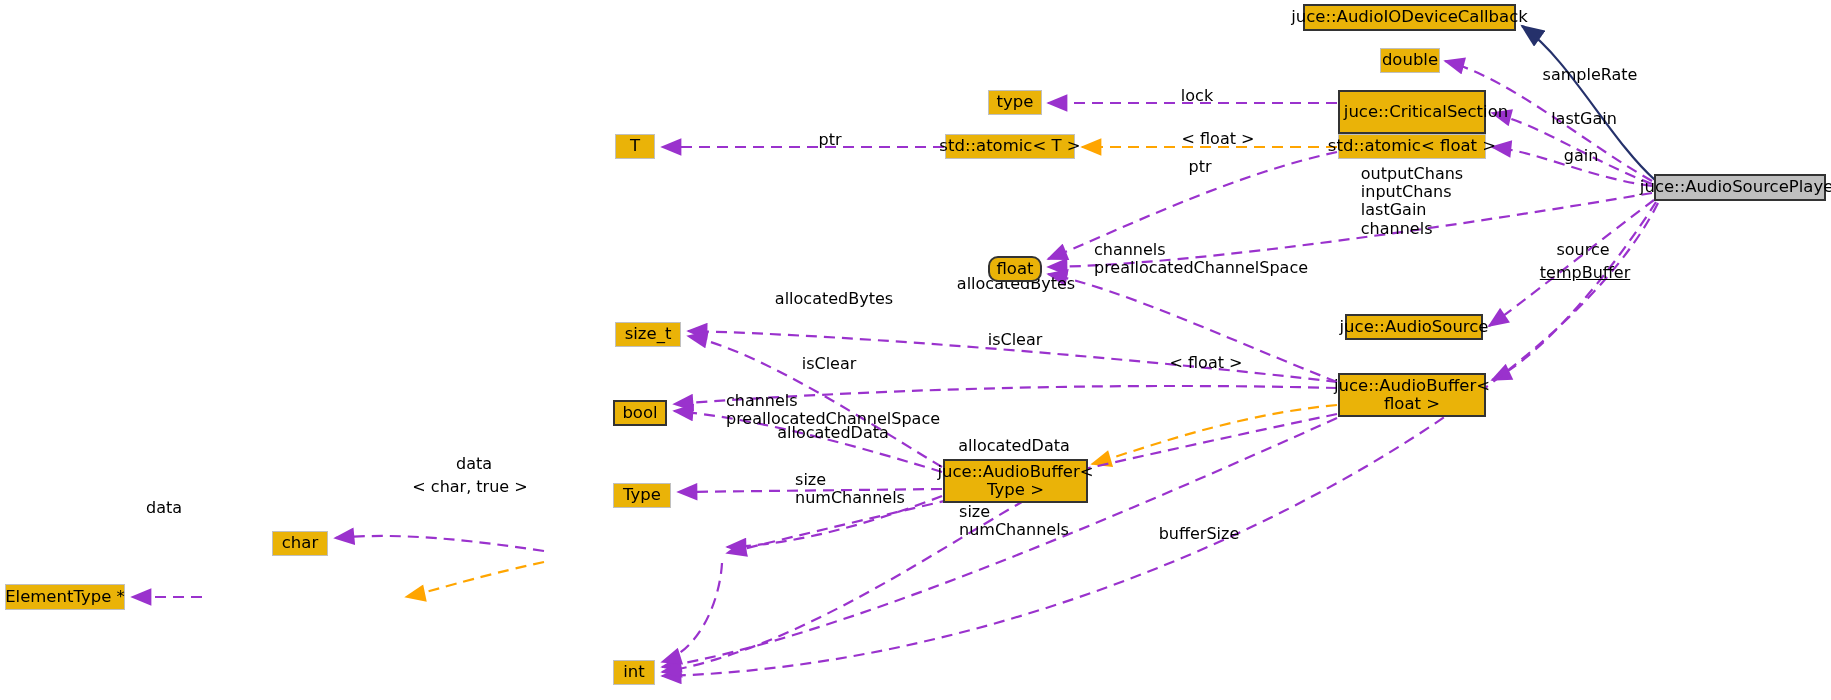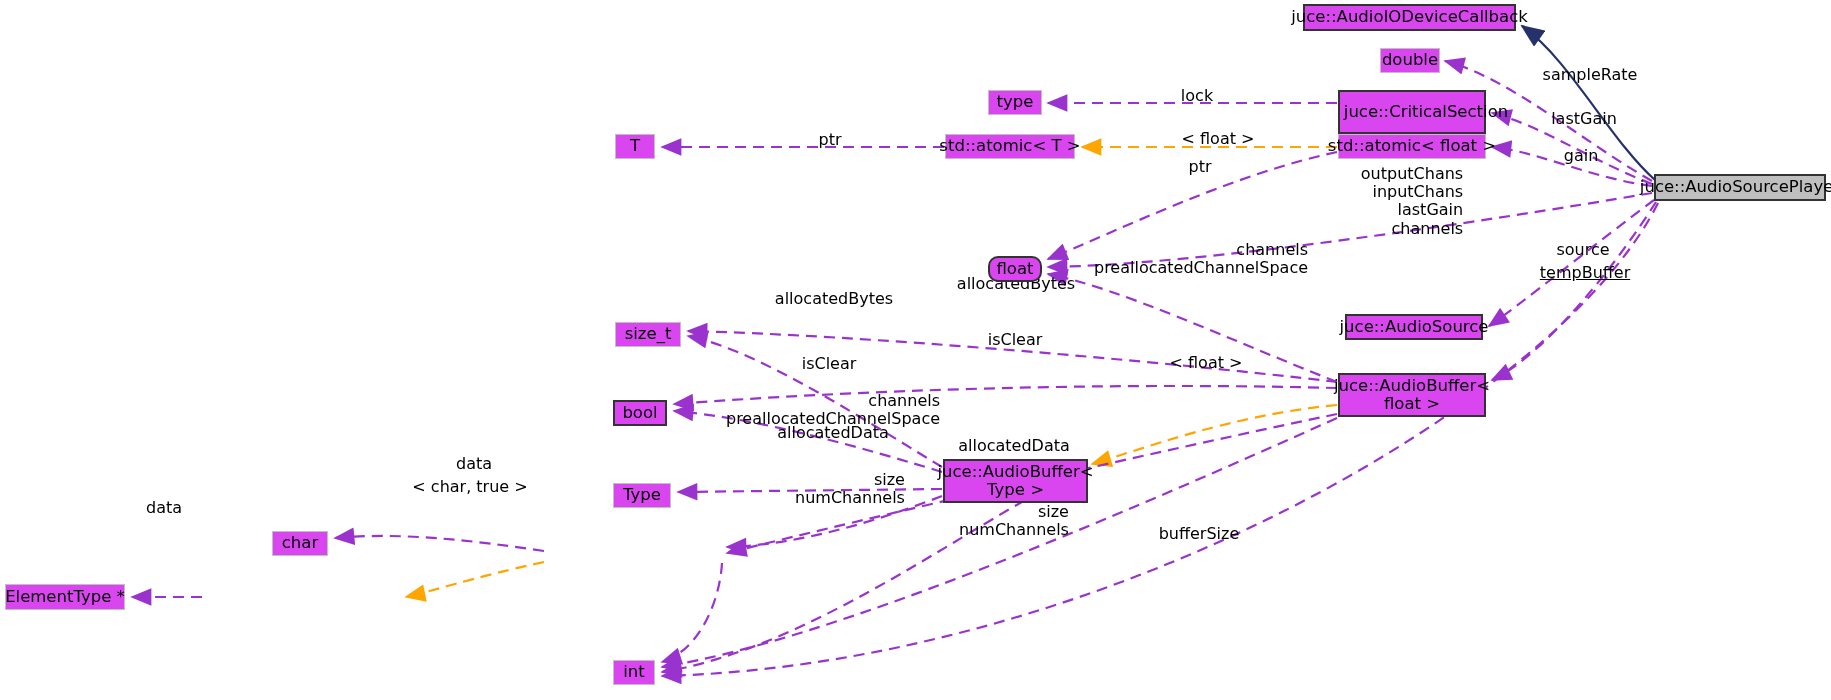--- a/index.html
+++ b/index.html
@@ -22,21 +22,21 @@
   #edge-layer {
     position: absolute;
     left: 0;
     top: 0;
     width: 1831px;
     height: 700px;
   }
   .node {
     position: absolute;
     box-sizing: border-box;
-    background: #d946ef;
+    background: #eab308;
     display: flex;
     align-items: center;
     justify-content: center;
     text-align: center;
     line-height: 1.12;
     color: #000000;
     white-space: pre;
     z-index: 5;
   }
   .node.thin {
@@ -50,21 +50,21 @@
   .node.current {
     border: 2px solid #333333;
     background: #bfbfbf;
     font-size: 16.5px;
   }
   .edge-label {
     position: absolute;
     font-size: 16px;
     color: #000000;
     white-space: pre;
-    text-align: right;
+    text-align: left;
     line-height: 1.14;
     z-index: 4;
     transform: translateX(-50%);
   }
 </style>
 </head>
 <body>
 
 <div id="diagram">
 

